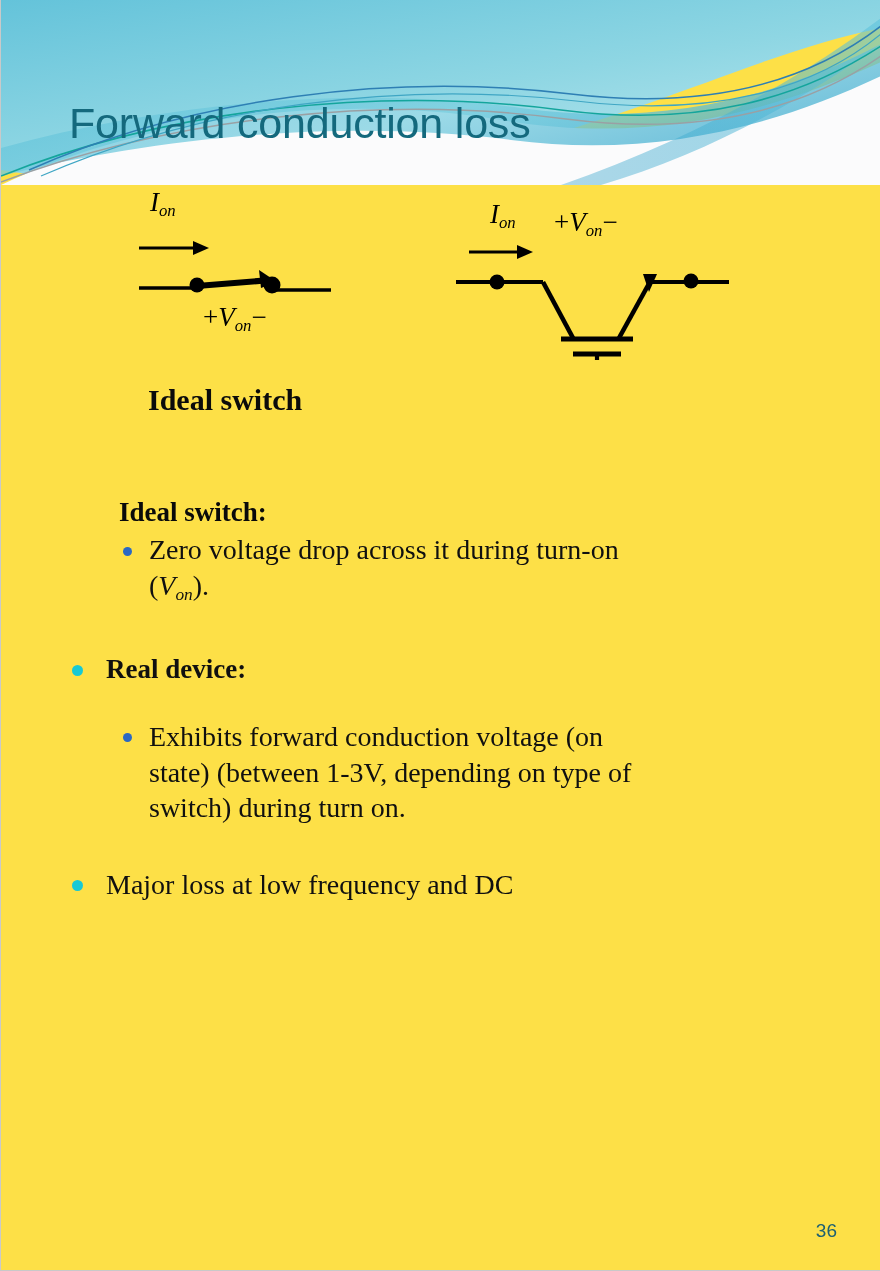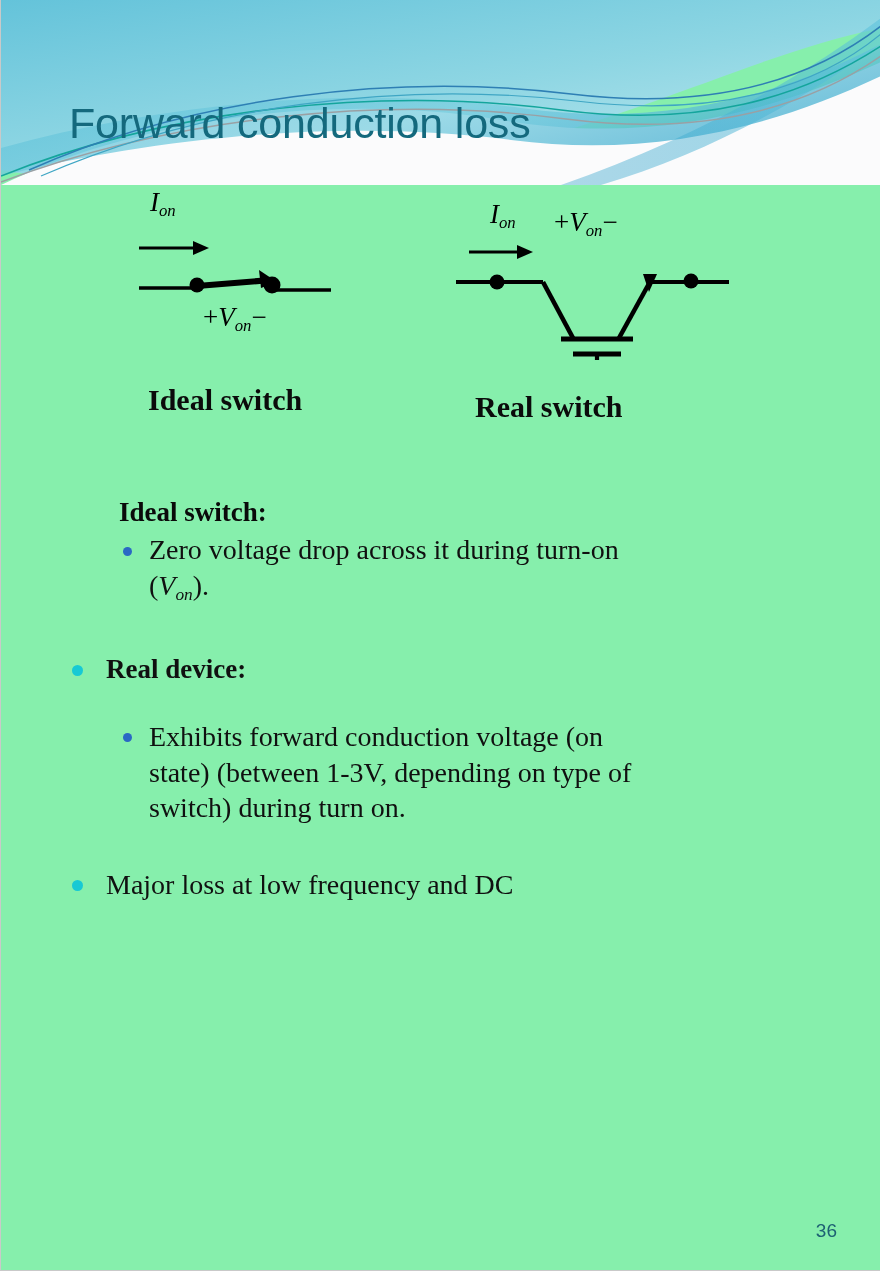--- a/index.html
+++ b/index.html
@@ -4,21 +4,21 @@
 <style>
   html, body {
     margin: 0;
     padding: 0;
     background: #ffffff;
   }
   #slide {
     position: relative;
     width: 880px;
     height: 1271px;
-    background: #86efac;
+    background: #fde047;
     overflow: hidden;
     font-family: "Liberation Serif", serif;
     border-left: 1px solid #c9c9c9;
     border-bottom: 1px solid #c9c9c9;
     box-sizing: border-box;
     text-decoration: underline;
   }
 
   
   #header-art {
@@ -260,21 +260,20 @@
     </svg>
 
     <div class="mlabel" id="lbl-ion-real">
       <i>I</i><sub>on</sub>
     </div>
 
     <div class="mlabel" id="lbl-von-real">
       <span class="op">+</span><i>V</i><sub>on</sub><span class="op">−</span>
     </div>
 
-    <div class="dgm-caption" id="cap-real">Real switch</div>
   </div>
 
   <div id="body">
 
     <p class="lead">Ideal switch:</p>
 
     <ul class="lvl2">
       <li>
         <span class="dot"></span>
         <span>Zero voltage drop across it during turn-on (</span><var class="v"><span>V</span><sub>on</sub></var><span>).</span>

